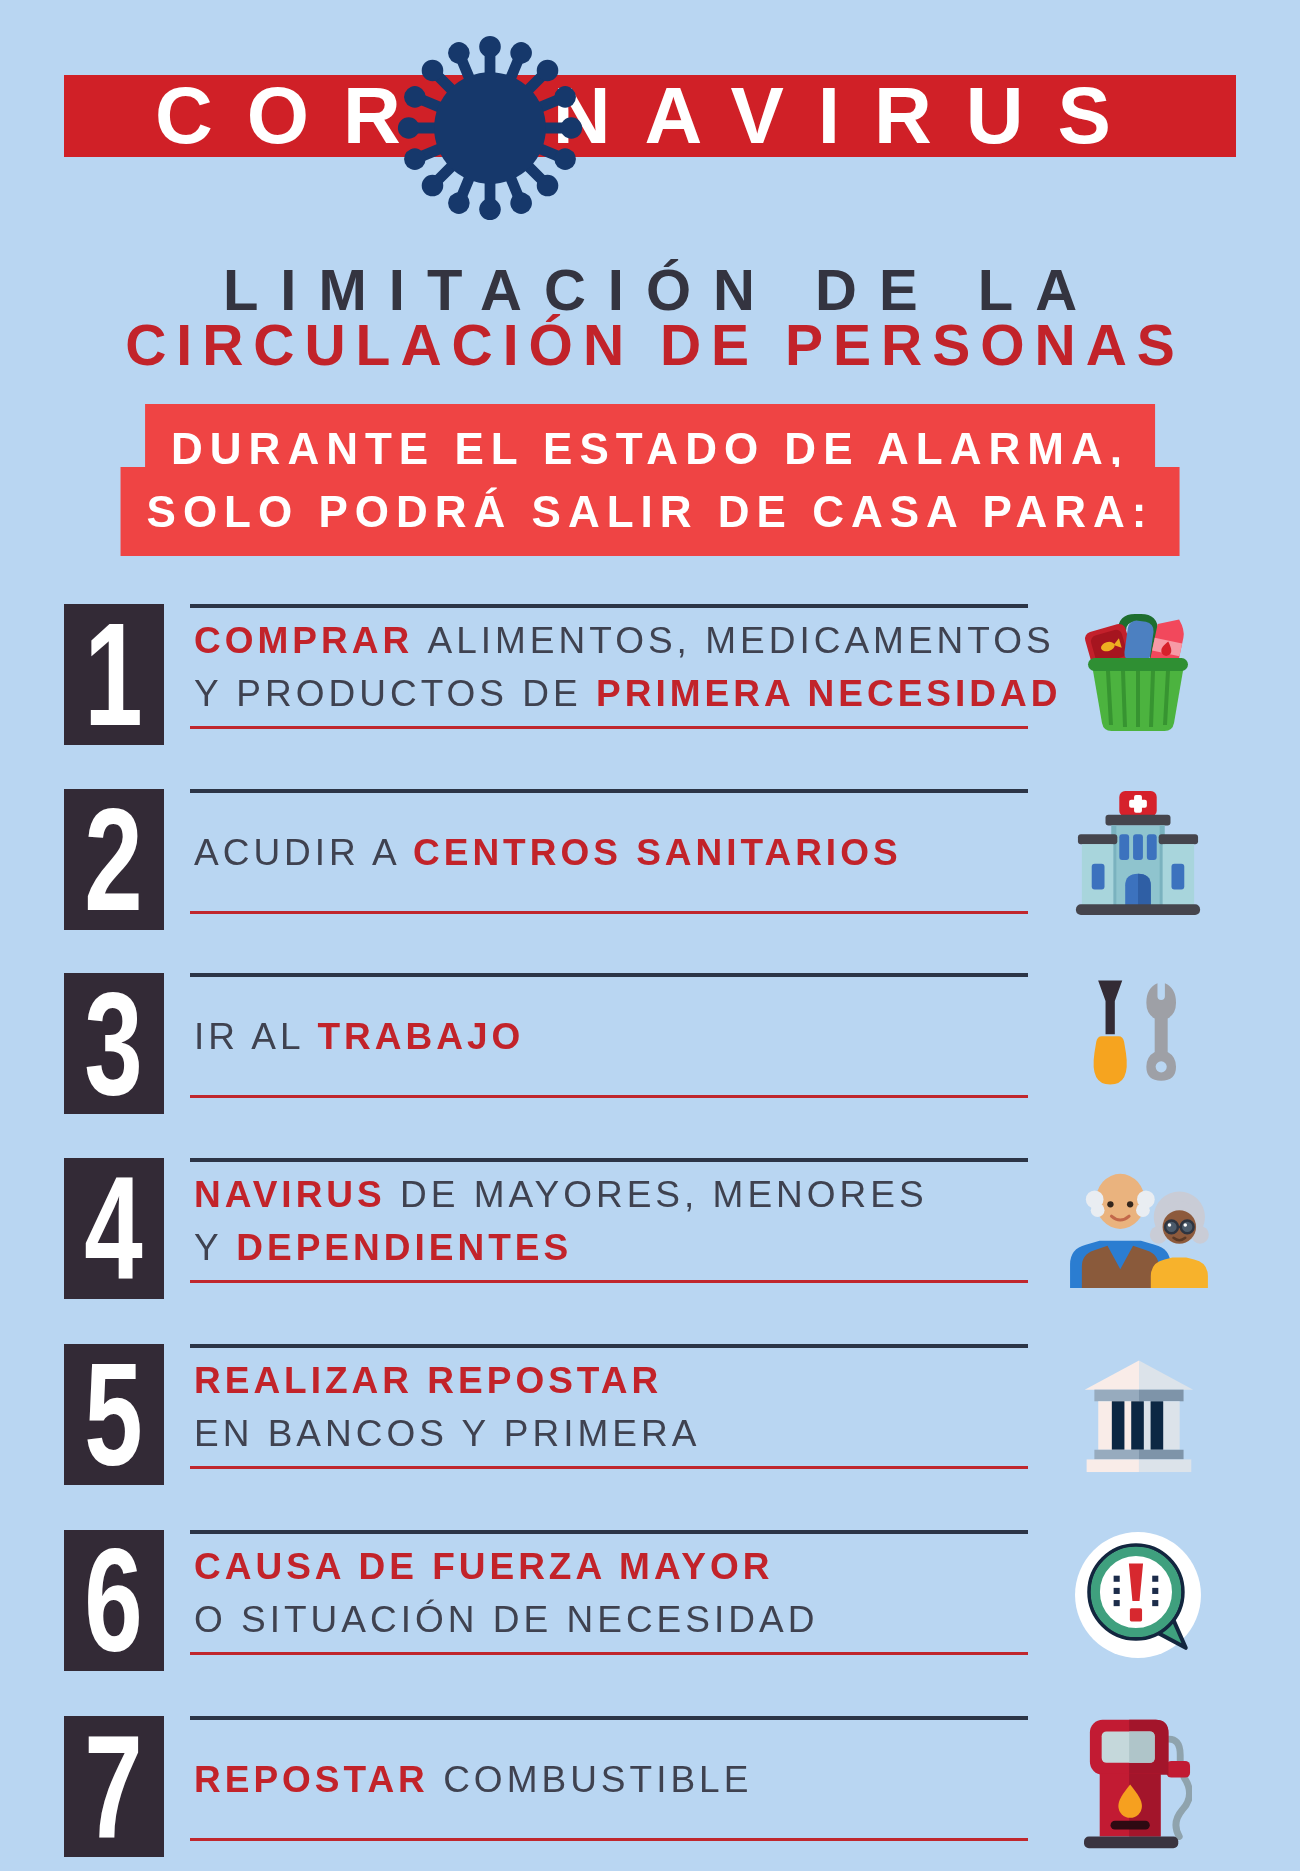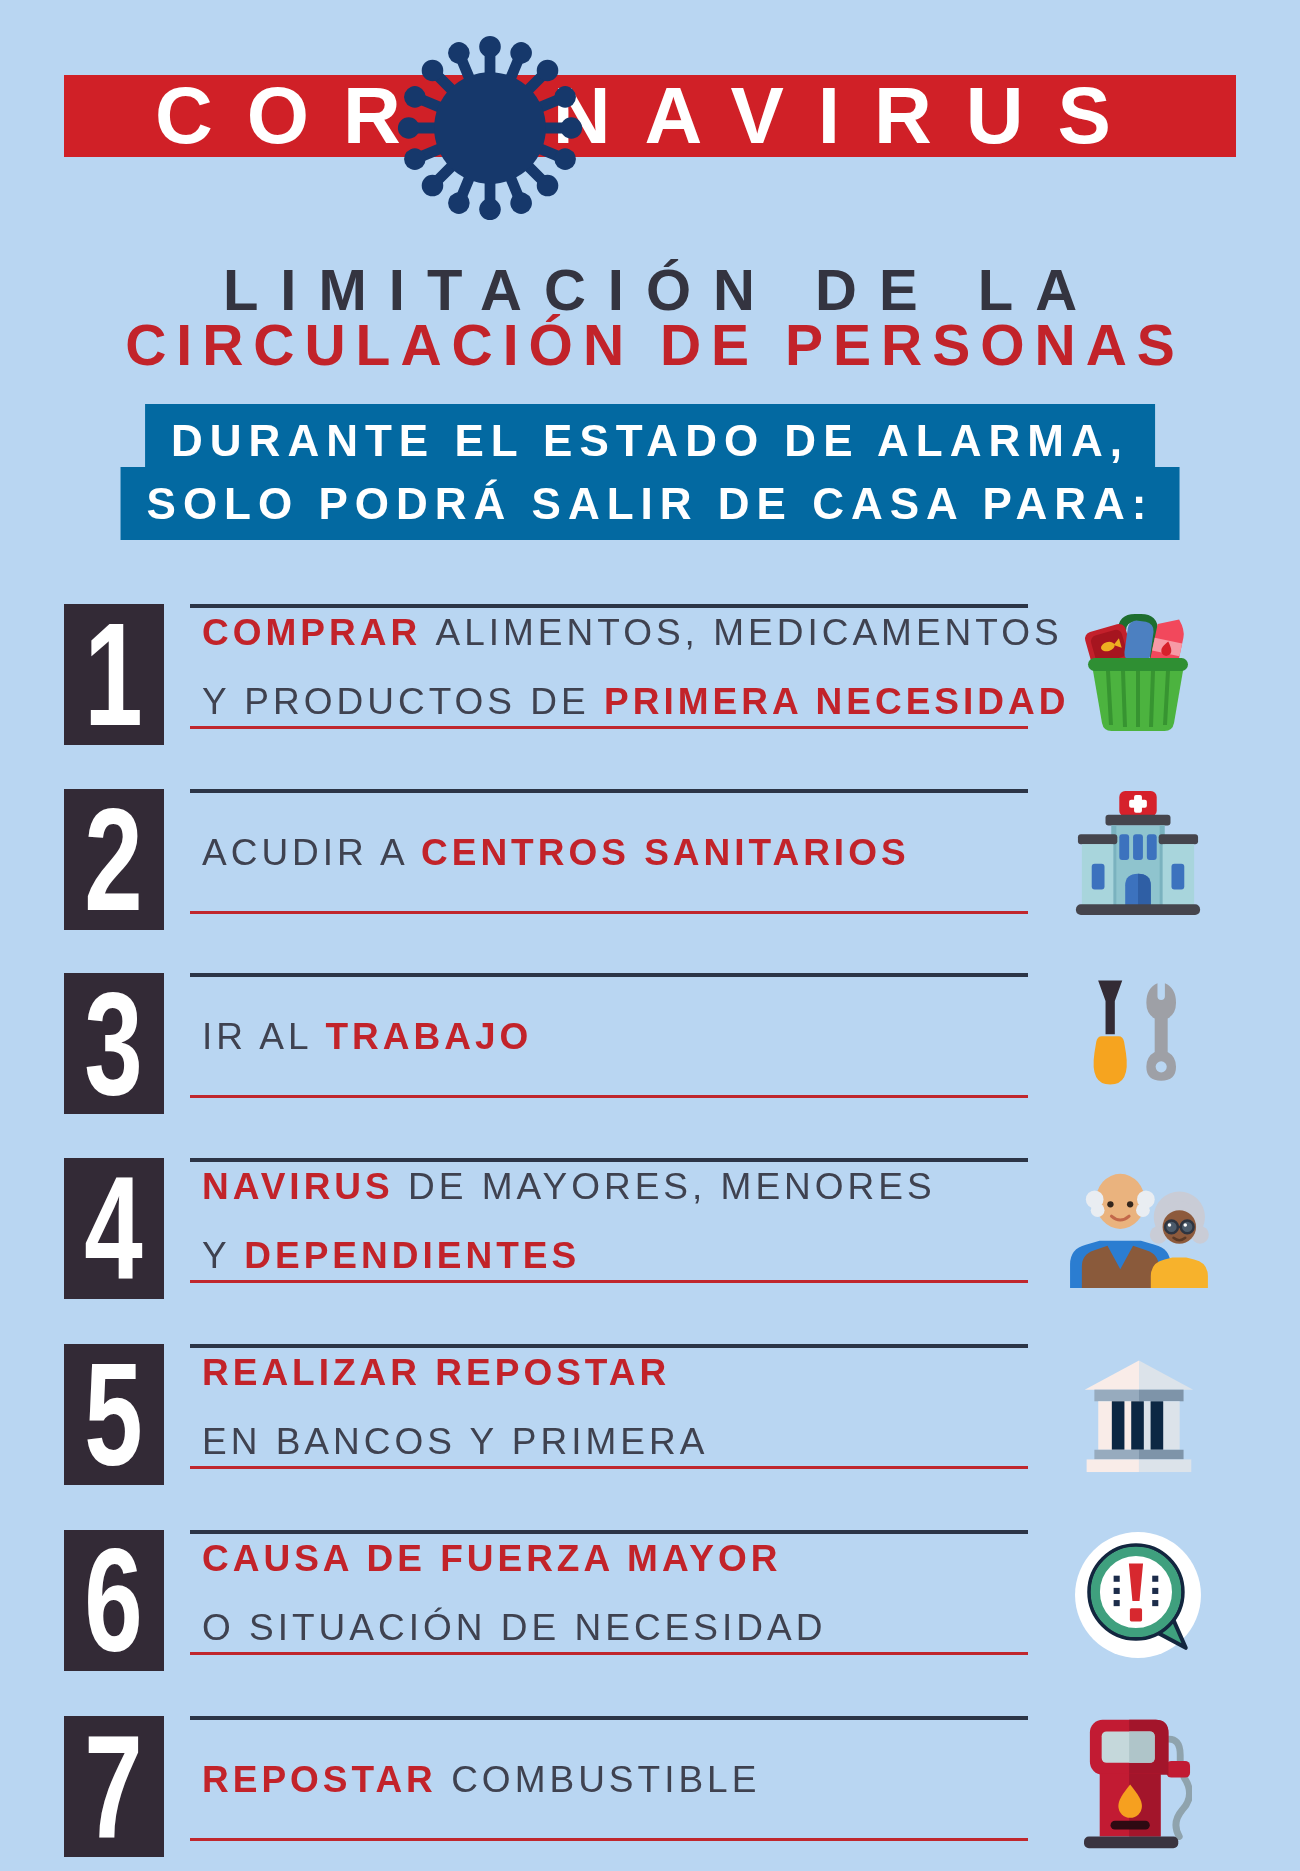--- a/index.html
+++ b/index.html
@@ -24,43 +24,43 @@
   .t1 {
     position:absolute; top:256px; left:0; width:100%; margin:0; text-align:center;
     color:#343440; font-size:58px; font-weight:700; letter-spacing:22px; text-indent:22px;
   }
   .t2 {
     position:absolute; top:312px; left:0; width:100%; margin:0; text-align:center;
     color:#C2232A; font-size:57px; font-weight:700; letter-spacing:10px; text-indent:10px;
   }
   .dark-banner {
     position:absolute; left:50%; transform:translateX(-50%);
-    background:#0369a1; color:#FFFFFF; font-weight:700; white-space:nowrap;
-    padding:8px 26px; font-size:44px; line-height:57px; letter-spacing:7px;
+    background:#ef4444; color:#FFFFFF; font-weight:700; white-space:nowrap;
+    padding:16px 26px; font-size:44px; line-height:57px; letter-spacing:7px;
   }
   .b1 { top:404px; }
   .b2 { top:467px; }
 
   
   .item { position:absolute; left:0; width:1300px; height:165px; }
   .i1 { top:604px; } .i2 { top:789px; } .i3 { top:973px; }
   .i4 { top:1158px; } .i5 { top:1344px; } .i6 { top:1530px; } .i7 { top:1716px; }
 
   .numbox {
     position:absolute; left:64px; top:0; width:100px; height:141px;
     background:#332A36; display:flex; align-items:center; justify-content:center;
   }
   .num {
     color:#FFFFFF; font-size:146px; font-weight:700; line-height:1;
     transform:scaleX(.72);
   }
   .content { position:absolute; left:190px; top:0; width:838px; }
   .topline { height:4px; background:#2C3547; }
   .textzone { height:118px; display:flex; flex-direction:column; justify-content:center; }
-  .line { margin:12px; font-size:37px; line-height:45px; letter-spacing:4px; white-space:nowrap; }
+  .line { margin:4px; font-size:37px; line-height:45px; letter-spacing:4px; white-space:nowrap; }
   .seg.dark { color:#3F4250; font-weight:400; }
   .seg.red  { color:#C2232A; font-weight:700; }
   .redline { height:3px; background:#C0272D; }
 
   .icon-box {
     position:absolute; left:1032px; top:-16px; width:212px; height:164px;
     display:flex; align-items:center; justify-content:center;
   }
 </style>
 </head>

